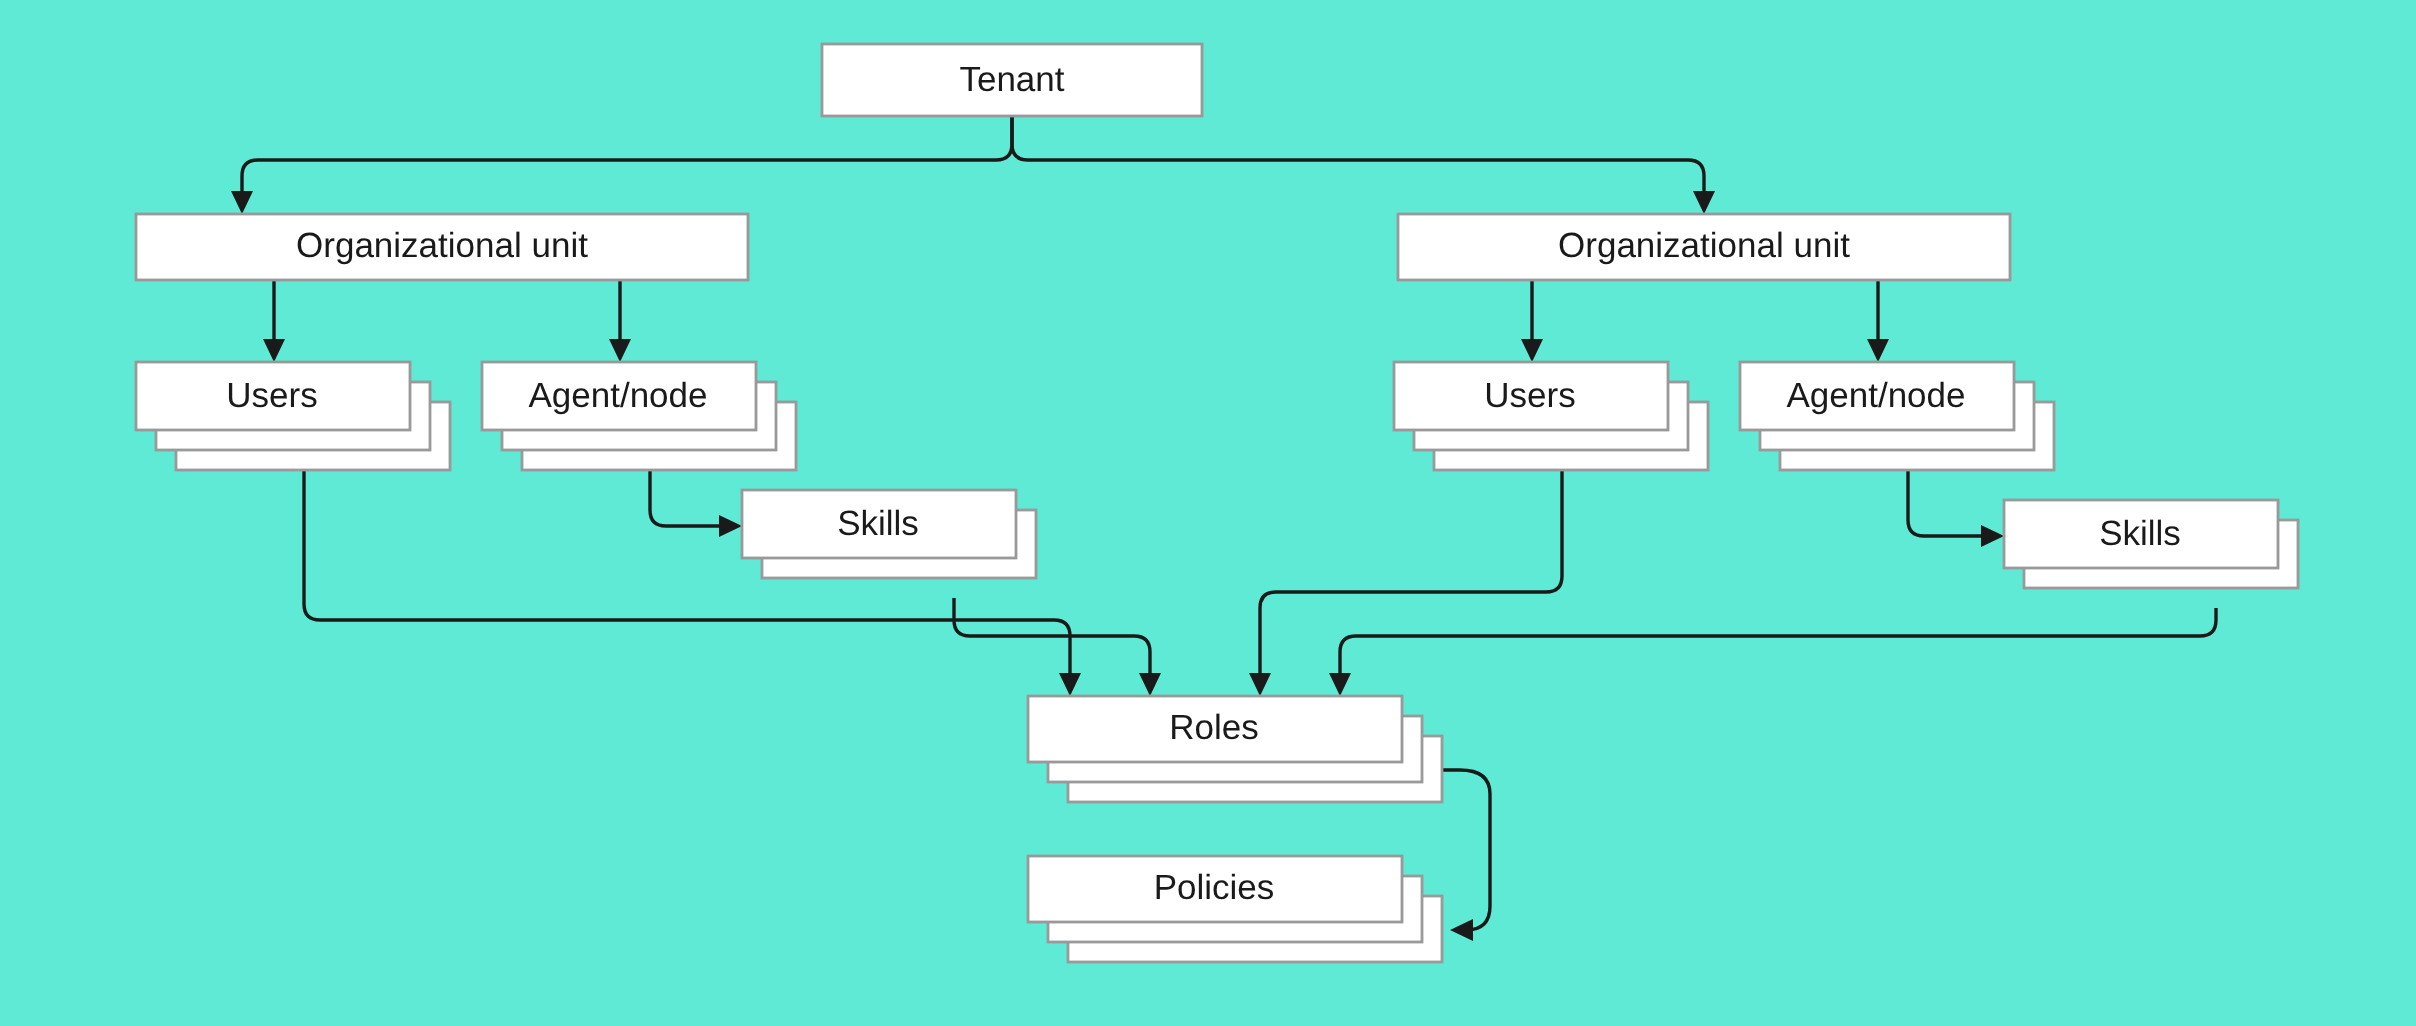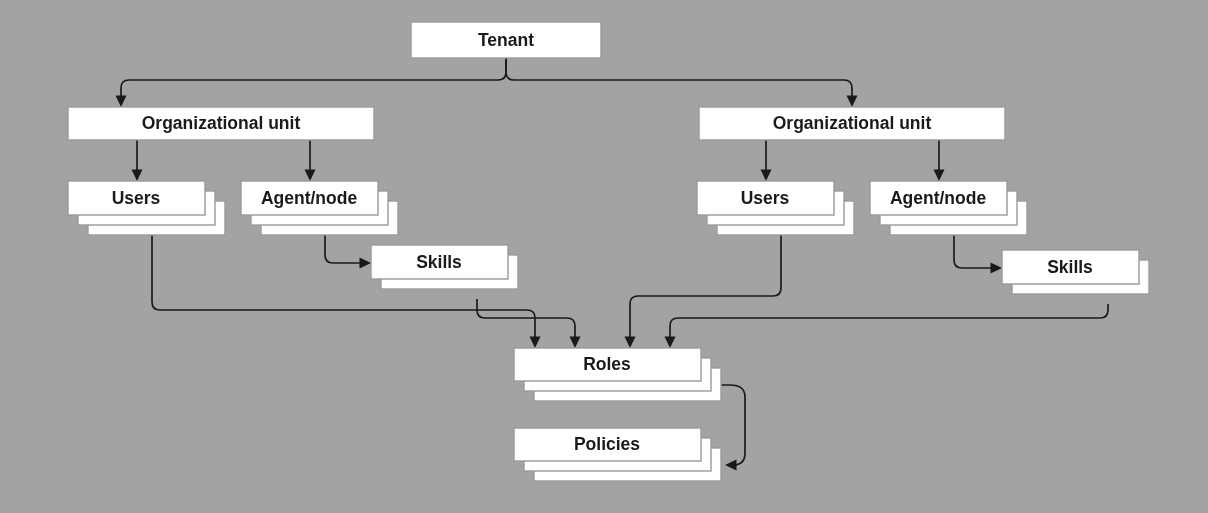--- a/index.html
+++ b/index.html
@@ -4,23 +4,22 @@
 <style>
   html, body {
     margin: 0;
     padding: 0;
     background: #ffffff;
   }
   #canvas {
     position: relative;
     width: 1208px;
     height: 513px;
-    background: #a3a3a3;
+    background: #5eead4;
     font-family: "Liberation Sans", sans-serif;
-    font-weight: bold;
   }
   svg.diagram {
     display: block;
     width: 1208px;
     height: 513px;
   }
   .node-rect {
     fill: #ffffff;
     stroke: #999999;
     stroke-width: 1.4;

